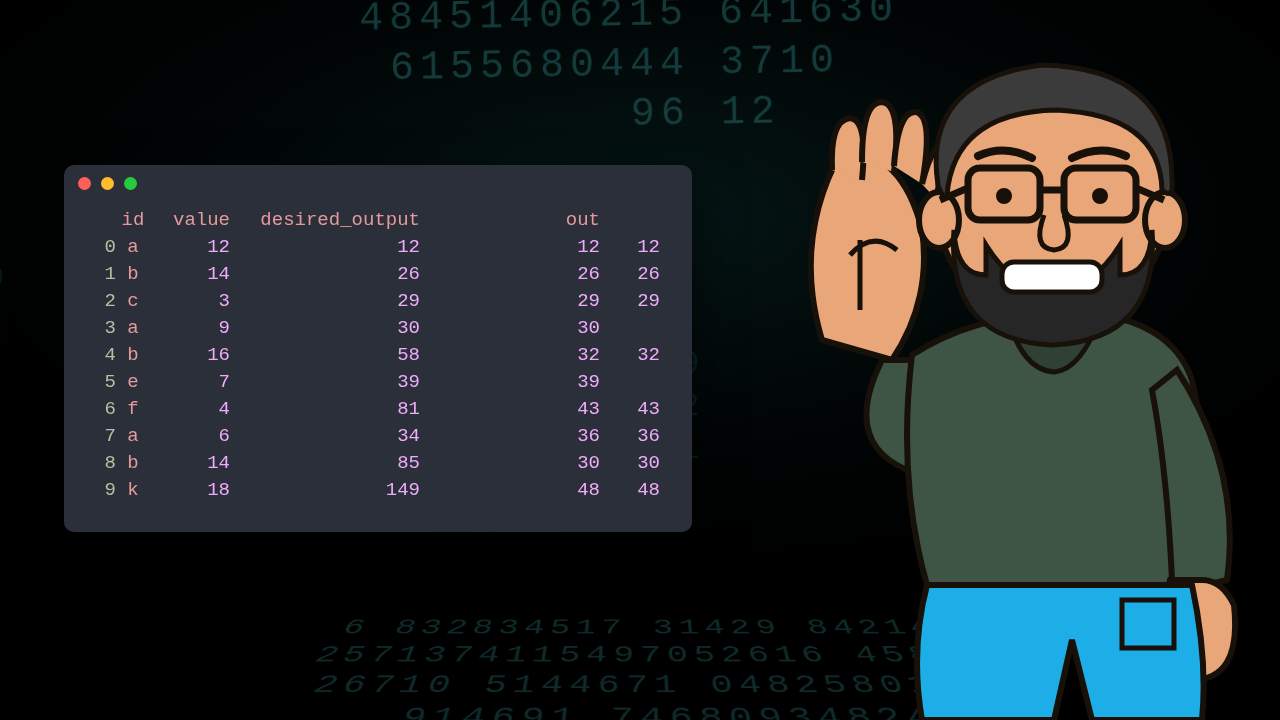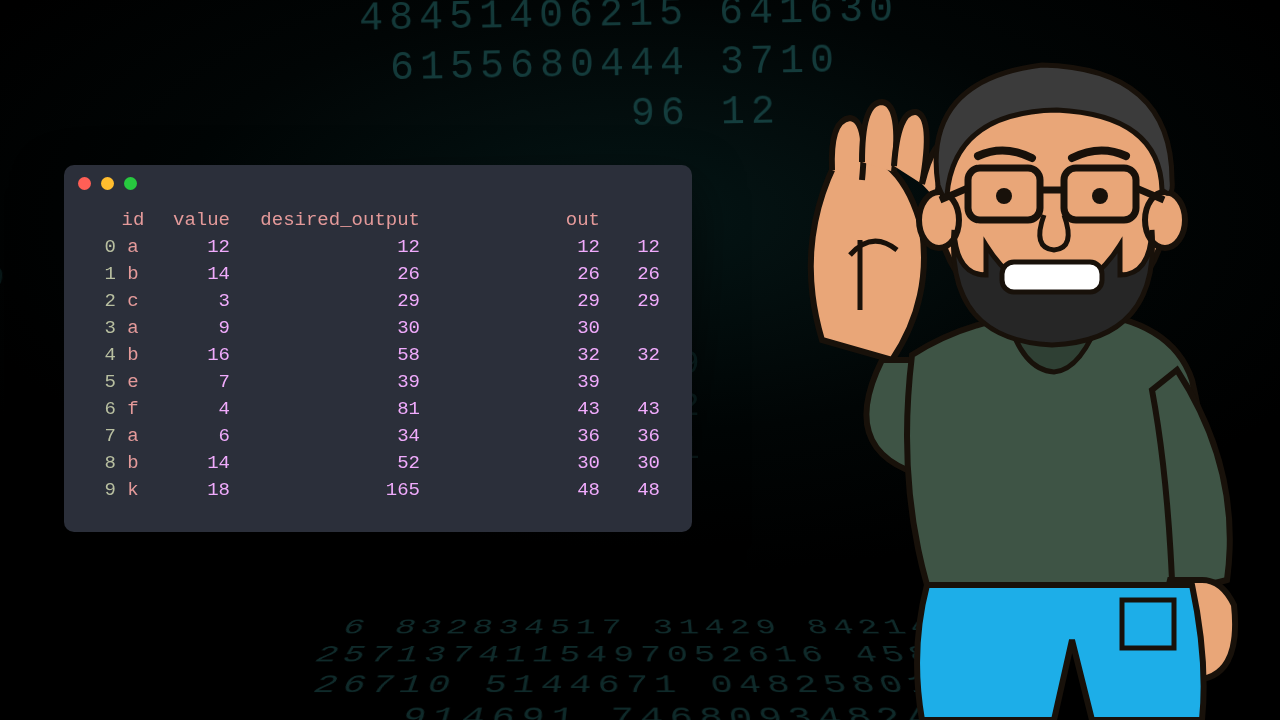--- a/index.html
+++ b/index.html
@@ -180,29 +180,29 @@
           <span class="c-id">a</span>
           <span class="c-value">6</span>
           <span class="c-cum">34</span>
           <span class="c-des">36</span>
           <span class="c-out">36</span>
         </div>
         <div class="row">
           <span class="c-idx">8</span>
           <span class="c-id">b</span>
           <span class="c-value">14</span>
-          <span class="c-cum">52</span>
+          <span class="c-cum">85</span>
           <span class="c-des">30</span>
           <span class="c-out">30</span>
         </div>
         <div class="row">
           <span class="c-idx">9</span>
           <span class="c-id">k</span>
           <span class="c-value">18</span>
-          <span class="c-cum">165</span>
+          <span class="c-cum">149</span>
           <span class="c-des">48</span>
           <span class="c-out">48</span>
         </div>
       </div>
   </div>
 </div>
 
 <svg class="character" viewBox="0 0 520 680">
 
   <g>

